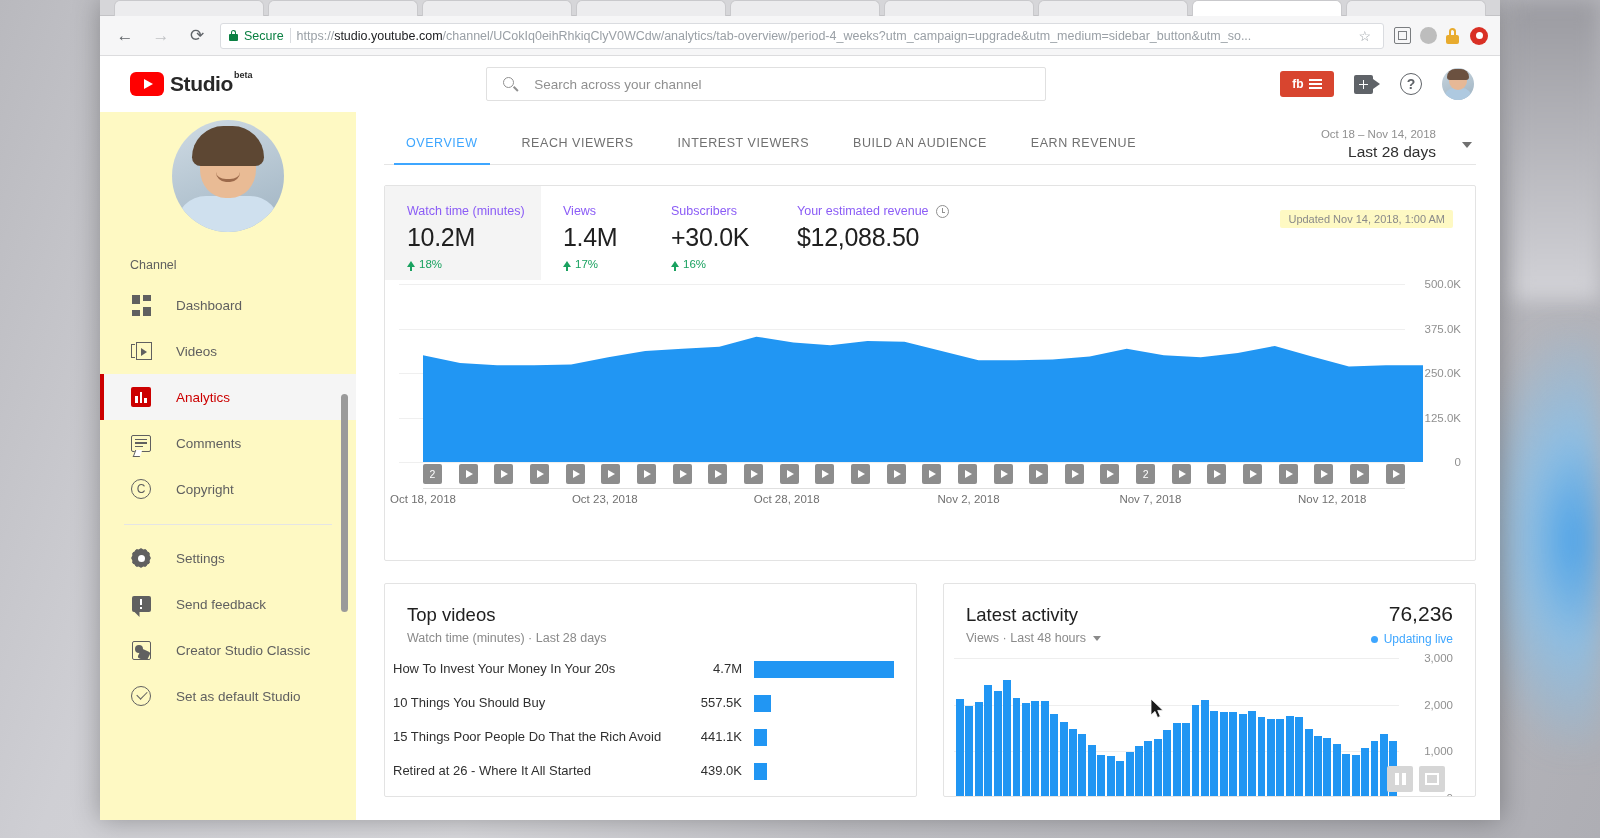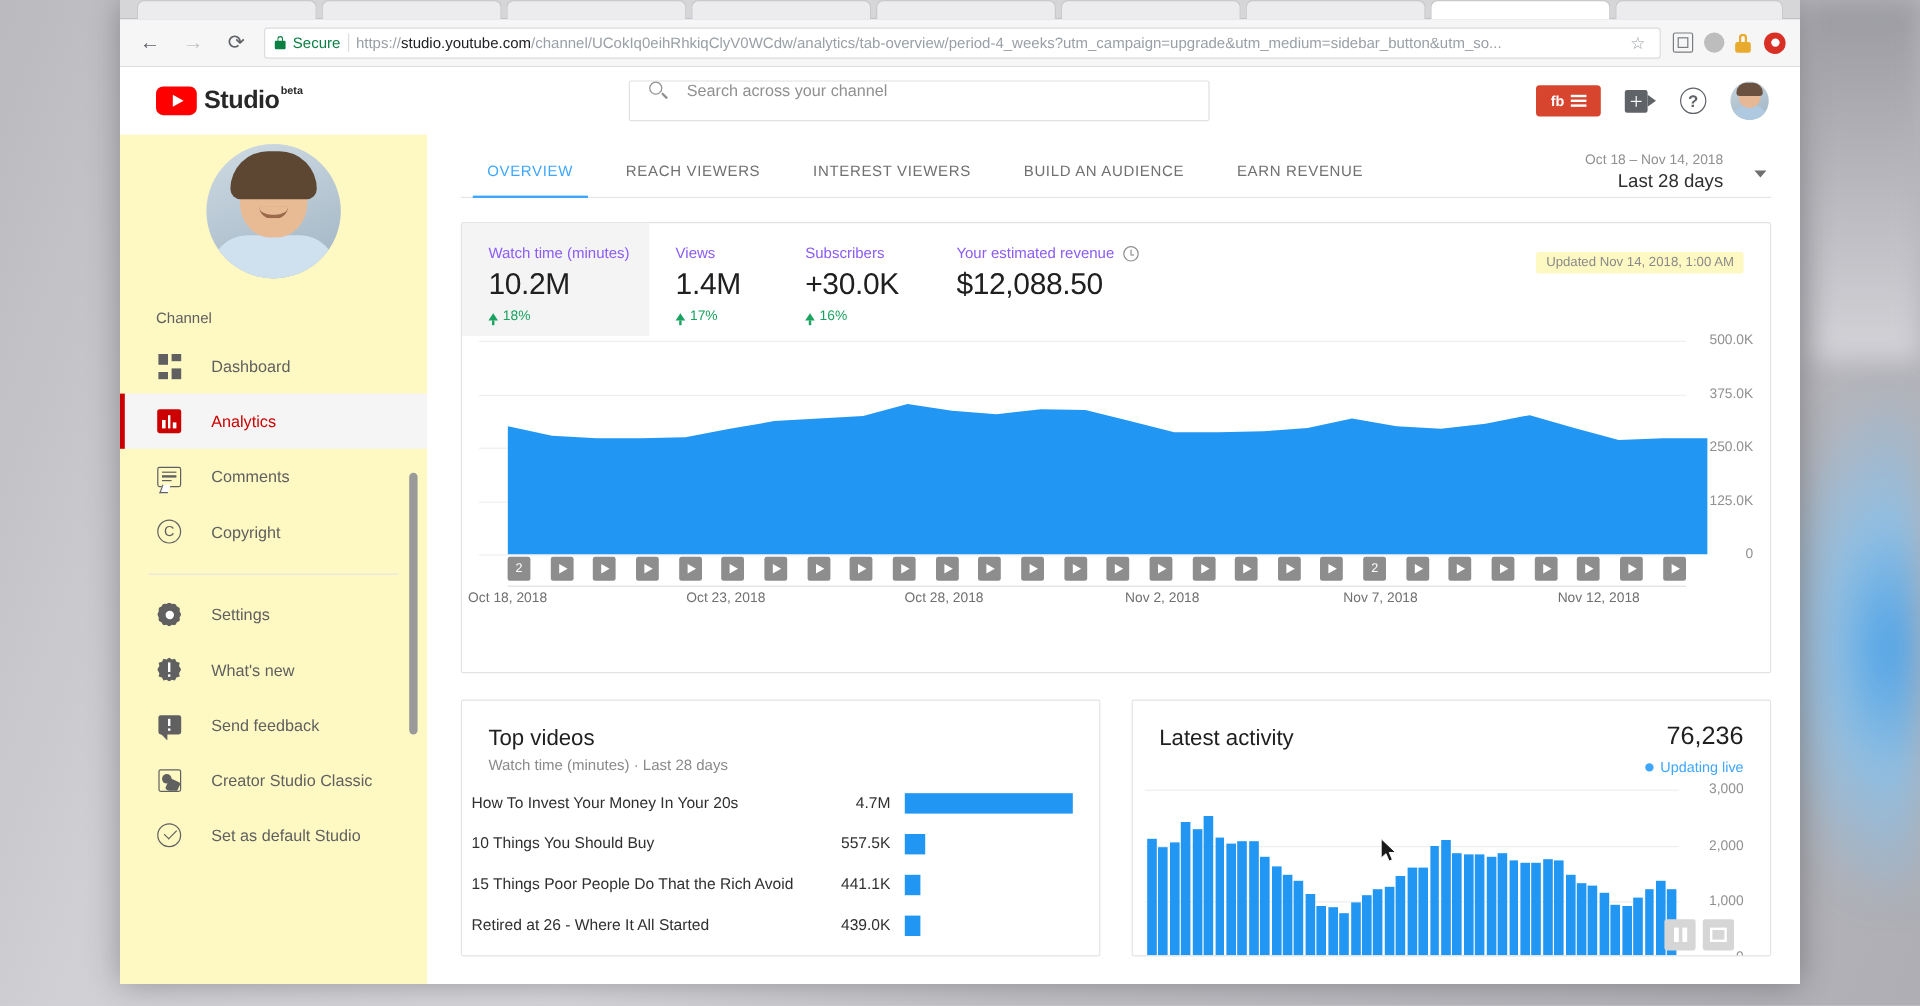--- a/index.html
+++ b/index.html
@@ -91,22 +91,22 @@
   .yt-mark {
     width: 34px; height: 24px; background: #ff0000; border-radius: 6px;
     display: flex; align-items: center; justify-content: center; margin-right: 6px;
   }
   .yt-mark .tri { width: 0; height: 0; border-left: 9px solid #fff; border-top: 5.5px solid transparent; border-bottom: 5.5px solid transparent; margin-left: 2px; }
   .logo-text { font-size: 21px; font-weight: 700; letter-spacing: -.4px; color: #282828; line-height: 24px; }
   .logo-beta { font-size: 9px; font-weight: 700; color: #282828; margin-left: 1px; margin-top: -2px; }
 
   .search-wrap { flex: 1; display: flex; justify-content: center; }
   .searchbox {
-    width: 484px; height: 34px; border: 1px solid #e0e0e0; border-radius: 2px;
-    display: flex; padding: 0 16px; gap: 16px; background: #fff;
+    width: 560px; height: 34px; border: 1px solid #e0e0e0; border-radius: 2px;
+    display: flex; align-items: center; padding: 0 16px; gap: 16px; background: #fff;
   }
   .mag { width: 15px; height: 15px; position: relative; flex: none; }
   .mag .ring { position: absolute; top: 0; left: 0; width: 11px; height: 11px; border: 1.7px solid #909090; border-radius: 50%; }
   .mag .stick { position: absolute; bottom: 0; right: 0; width: 6px; height: 1.7px; background: #909090; transform: rotate(45deg); transform-origin: right center; }
   .search-ph { font-size: 13.5px; color: #909090; }
 
   .mast-right { display: flex; align-items: center; gap: 20px; margin-right: 6px; }
   .fb-pill {
     height: 26px; min-width: 54px; background: #d8452f; border-radius: 3px;
     display: flex; align-items: center; justify-content: center; gap: 5px; padding: 0 6px;
@@ -400,20 +400,30 @@
           <span class="side-ico">
               <span class="ic-dash">
                 <i></i>
                 <i></i>
                 <i></i>
                 <i></i>
               </span>
             </span>
           <span>Dashboard</span>
         </div>
+        <div class="side-item">
+          <span class="side-ico">
+              <span class="ic-videos">
+                <span class="b1"></span>
+                <span class="b2"></span>
+                <span class="t"></span>
+              </span>
+            </span>
+          <span>Videos</span>
+        </div>
         <div class="side-item active">
           <span class="side-ico">
               <span class="ic-analytics">
                 <i></i>
                 <i></i>
                 <i></i>
               </span>
             </span>
           <span>Analytics</span>
         </div>
@@ -437,30 +447,20 @@
         <div class="side-divider"></div>
 
         <div class="side-item">
           <span class="side-ico">
               <span class="ic-gear">
                 <span class="o"></span>
                 <span class="i2"></span>
               </span>
             </span>
           <span>Settings</span>
-        </div>
-        <div class="side-item">
-          <span class="side-ico">
-              <span class="ic-whatsnew">
-                <span class="o"></span>
-                <span class="bang"></span>
-                <span class="dot"></span>
-              </span>
-            </span>
-          <span>What's new</span>
         </div>
         <div class="side-item">
           <span class="side-ico">
               <span class="ic-feedback">
                 <span class="bang"></span>
                 <span class="dot"></span>
               </span>
             </span>
           <span>Send feedback</span>
         </div>
@@ -689,20 +689,24 @@
                   <div class="vbarwrap">
                     <div class="vbar" style="width: 9.3%; background: rgb(33, 150, 243);"></div>
                   </div>
                 </div>
               </div>
           </div>
 
           <div class="card panel">
             <div class="panel-head">
               <div class="panel-title">Latest activity</div>
+              <div class="panel-sub">
+                <span>Views · Last 48 hours</span>
+                <span class="caret-sm"></span>
+              </div>
             </div>
             <div class="activity-right">
               <div class="act-count">76,236</div>
               <div class="act-live">
                 <span class="dot"></span>
                 <span>Updating live</span>
               </div>
             </div>
             <div class="actchart">
               <div id="act-grid">

